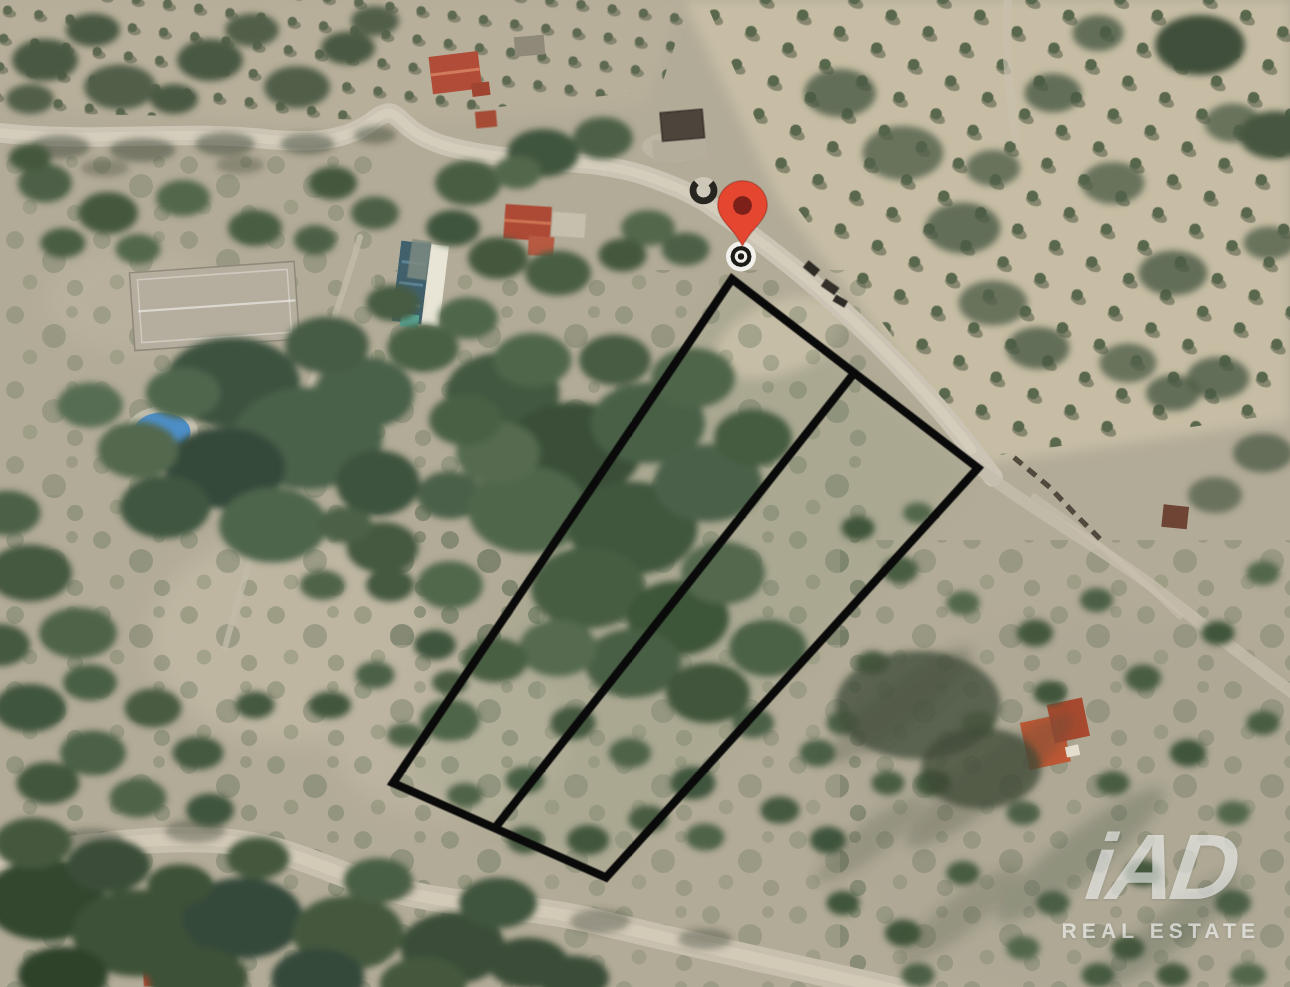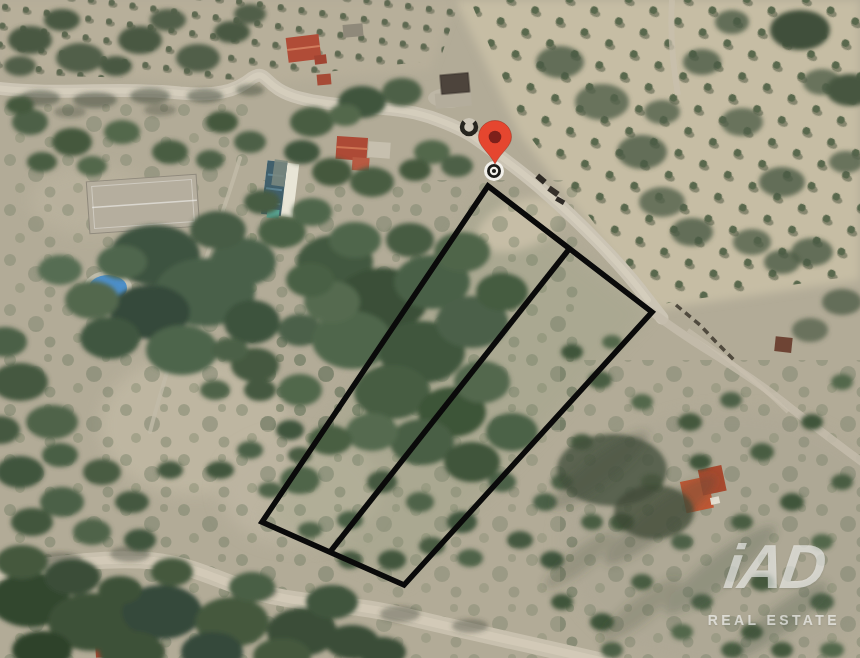--- a/index.html
+++ b/index.html
@@ -11,21 +11,21 @@
   .watermark {
     position:absolute; right:20px; bottom:30px; text-align:center;
     color:rgba(255,255,255,0.58); user-select:none; pointer-events:none;
   }
   .watermark .brand {
     font-style:italic; font-weight:700; font-size:62px; line-height:0.8;
     letter-spacing:-3px; transform:skewX(-8deg);
     text-shadow:0 1px 2px rgba(60,70,60,0.18);
   }
   .watermark .tagline {
-    margin-top:20px; font-weight:700; font-size:14px; letter-spacing:3.4px;
+    margin-top:8px; font-weight:700; font-size:14px; letter-spacing:3.4px;
     white-space:nowrap; color:rgba(255,255,255,0.62);
     text-shadow:0 1px 2px rgba(60,70,60,0.18);
   }
 </style>
 </head>
 <body>
 
 <div class="stage">
 <svg width="860" height="658" viewBox="0 0 860 658">
   <defs>

